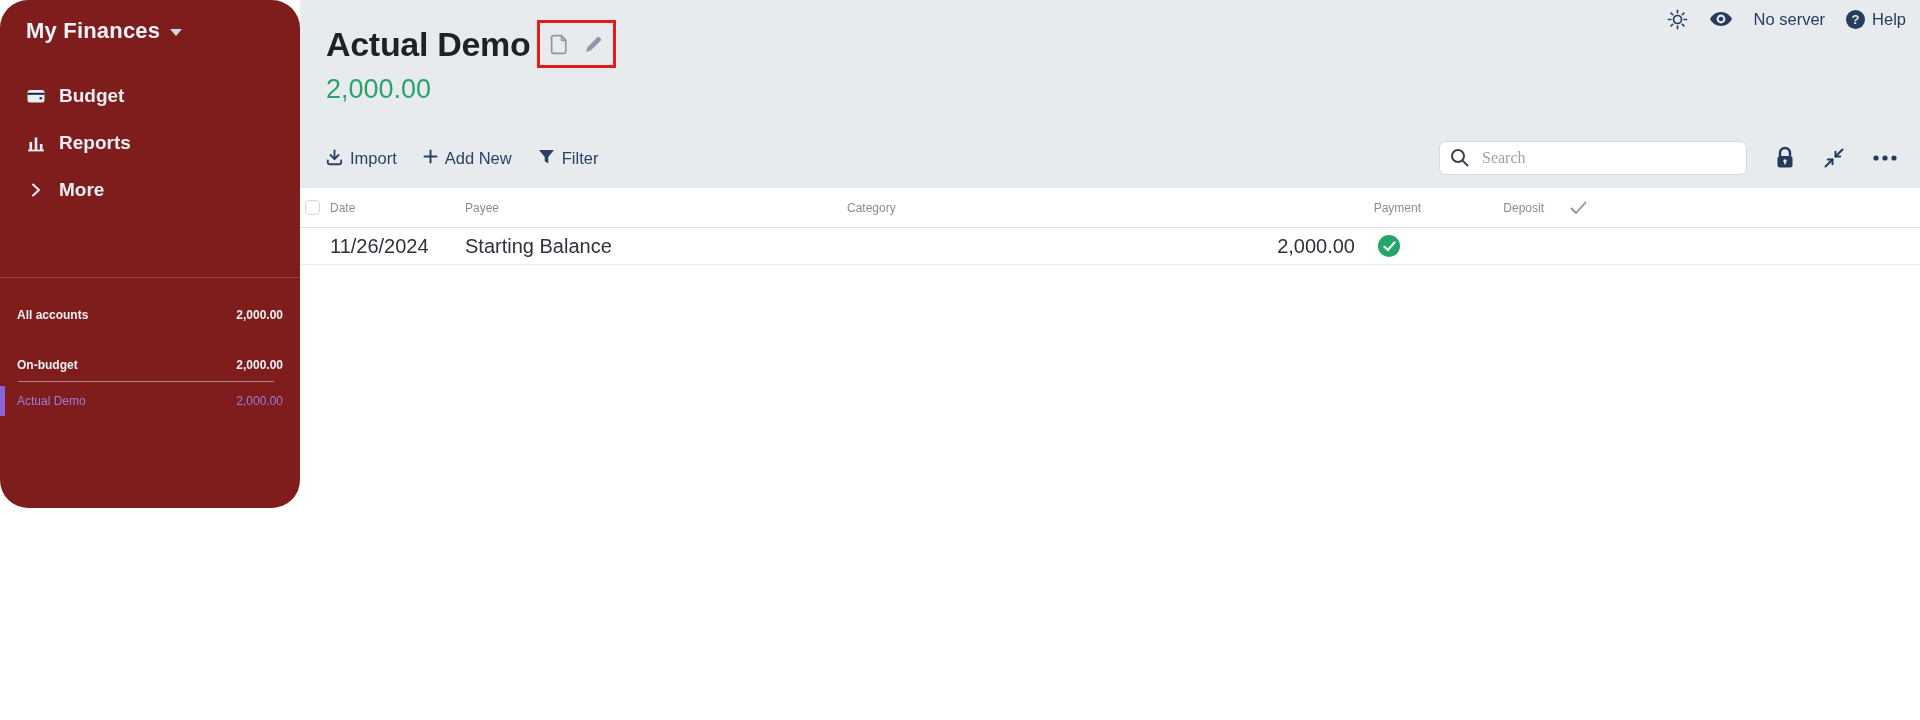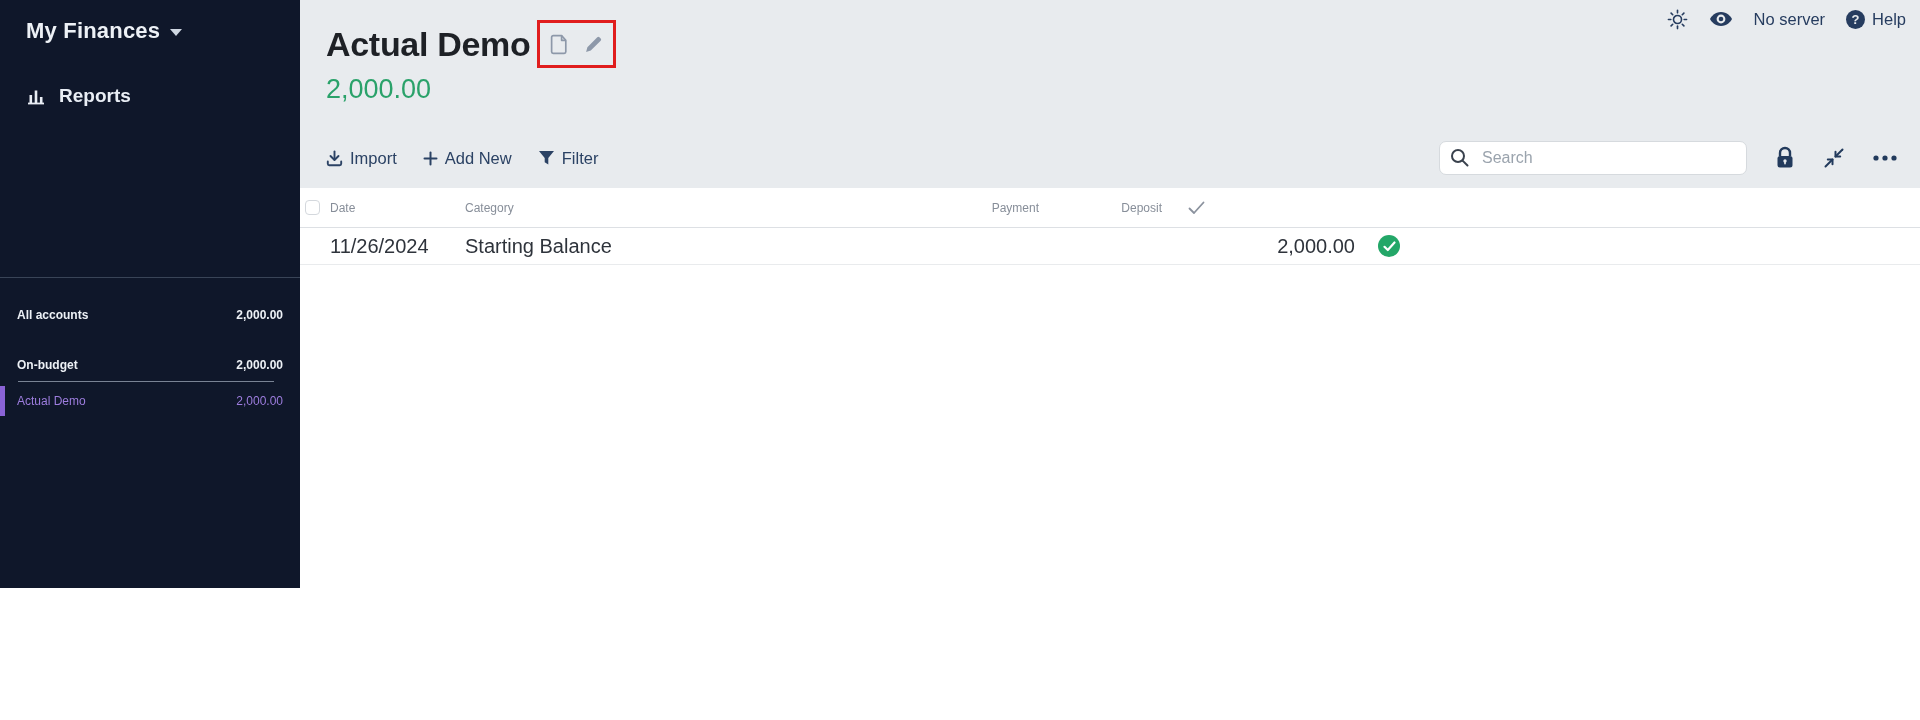--- a/index.html
+++ b/index.html
@@ -1,21 +1,21 @@
 <!DOCTYPE html>
 <html><head>
 <meta charset="utf-8">
 <style>
   * { margin:0; padding:0; box-sizing:border-box; }
   html,body { width:1920px; height:720px; overflow:hidden; }
   body { font-family:"Liberation Sans","DejaVu Sans",sans-serif; background:#fff; }
   #app { position:relative; width:1920px; height:720px; }
 
   
-  .sidebar { position:absolute; left:0; top:0; width:300px; height:588px; background:#0f172a; color:#edf1f6; }
+  .sidebar { position:absolute; left:0; top:0; width:300px; height:508px; background:#7f1d1d; color:#edf1f6;border-radius:28px; }
   .sb-title { position:absolute; left:26px; top:18px; display:flex; align-items:center; gap:10px;
               font-size:22px; font-weight:700; letter-spacing:.2px; cursor:pointer; }
   .caret-down { width:0; height:0; border-left:6px solid transparent; border-right:6px solid transparent; border-top:7px solid #cfd7e2; margin-top:3px; }
   .sb-nav { position:absolute; left:0; top:72px; width:100%; }
   .sb-item { display:flex; align-items:center; gap:13px; height:47px; padding-left:26px; font-size:19px; font-weight:600; color:#e9eef5; cursor:pointer; }
   .sb-item .ic { width:20px; height:20px; display:flex; align-items:center; justify-content:center; color:#dfe6ee; }
   .sb-divider { position:absolute; left:0; top:277px; width:100%; border-top:1px solid rgba(170,185,205,.28); }
   .acct-row { position:absolute; left:0; width:100%; display:flex; justify-content:space-between; align-items:center; padding:0 17px 0 17px; font-size:12px; }
   .acct-row.bold { font-weight:700; }
   .row-all { top:300px; height:30px; }
@@ -32,25 +32,25 @@
   .help-group { display:flex; align-items:center; gap:7px; cursor:pointer; font-weight:500; }
   .help-circle { width:19px; height:19px; border-radius:50%; background:#263c5f; color:#e8ebee; font-size:13px; font-weight:700; display:flex; align-items:center; justify-content:center; }
 
   .title-row { position:absolute; left:26px; top:20px; display:flex; align-items:center; }
   .acct-title { font-size:34px; font-weight:700; color:#1e2126; letter-spacing:-.3px; }
   .annotation-box { margin-left:6px; width:79px; height:48px; border:3px solid #e01d1d; display:flex; align-items:center; justify-content:center; gap:15px; color:#8d98a9; }
   .annotation-box .ic { display:flex; cursor:pointer; }
   .balance { position:absolute; left:26px; top:74px; font-size:27px; color:#2aa26a; }
 
   .toolbar { position:absolute; left:26px; top:140px; height:36px; display:flex; align-items:center; gap:26px; }
-  .tb-btn { display:flex; align-items:center; gap:7px; font-size:16.5px; font-weight:500; color:#2b4264; cursor:pointer; }
+  .tb-btn { display:flex; gap:7px; font-size:16.5px; font-weight:500; color:#2b4264; cursor:pointer; }
   .tb-btn .ic { display:flex; color:#2b4264; }
   .right-controls { position:absolute; right:22px; top:140px; height:36px; display:flex; align-items:center; gap:27px; }
   .search-wrap { position:relative; width:308px; height:34px; }
-  .search-wrap input { width:100%; height:100%; border:1px solid #d6dade; border-radius:7px; background:#fff; padding:0 10px 0 42px; font-size:16px; color:#333; outline:none; font-family:Liberation Sans, sans-serif; }
+  .search-wrap input { width:100%; height:100%; border:1px solid #d6dade; border-radius:7px; background:#fff; padding:0 10px 0 42px; font-size:16px; color:#333; outline:none; font-family:Liberation Serif, serif; }
   .search-wrap input::placeholder { color:#9aa3ad; }
   .search-icon { position:absolute; left:10px; top:6px; color:#39414d; pointer-events:none; }
   .ctl-icon { display:flex; align-items:center; justify-content:center; color:#223a5c; cursor:pointer; }
 
   
   .table { position:absolute; left:0; top:188px; width:1620px; bottom:0; background:#fff; }
   .trow { display:flex; align-items:center; }
   .thead { height:40px; border-bottom:1px solid #dde0e4; color:#878e99; font-size:12px; }
   .tdata { height:37px; border-bottom:1px solid #e9ebed; color:#2e333b; font-size:20px; }
   .col-check { width:30px; padding-left:5px; display:flex; align-items:center; }
@@ -71,28 +71,46 @@
 
   <div class="sidebar">
     <div class="sb-title">
       <span>My Finances</span>
       <span class="caret-down"></span>
     </div>
 
     <div class="sb-nav">
       <div class="sb-item">
         <span class="ic">
+          <svg width="20" height="20" viewBox="0 0 20 20">
+              <rect x="1.5" y="4" width="17" height="12.5" rx="2.5" fill="#e9eef5"></rect>
+              <rect x="1.5" y="6.8" width="17" height="2" fill="#162942"></rect>
+              <circle cx="14.8" cy="12.2" r="1.3" fill="#162942"></circle>
+            </svg>
+        </span>
+        <span>Budget</span>
+      </div>
+      <div class="sb-item">
+        <span class="ic">
           <svg width="20" height="20" viewBox="0 0 20 20" fill="none" stroke="#e9eef5" stroke-width="1.8">
               <line x1="2" y1="17.5" x2="18" y2="17.5"></line>
               <rect x="3.5" y="9" width="2.6" height="8.5" fill="#e9eef5" stroke="none"></rect>
               <rect x="8.7" y="4.5" width="2.6" height="13" fill="#e9eef5" stroke="none"></rect>
               <rect x="13.9" y="11" width="2.6" height="6.5" fill="#e9eef5" stroke="none"></rect>
             </svg>
         </span>
         <span>Reports</span>
+      </div>
+      <div class="sb-item">
+        <span class="ic">
+          <svg width="16" height="16" viewBox="0 0 16 16" fill="none" stroke="#e9eef5" stroke-width="2" stroke-linecap="round" stroke-linejoin="round">
+              <polyline points="5,2.5 11,8 5,13.5"></polyline>
+            </svg>
+        </span>
+        <span>More</span>
       </div>
     </div>
 
     <div class="sb-divider"></div>
 
     <div class="acct-row bold row-all">
       <span>All accounts</span>
       <span>2,000.00</span>
     </div>
     <div class="acct-row bold row-onbudget">
@@ -220,20 +238,21 @@
           </svg>
       </span>
     </div>
 
     <div class="table">
       <div class="trow thead">
         <span class="col-check">
           <span class="checkbox"></span>
         </span>
         <span class="col-date">Date</span>
+        <span class="col-payee">Payee</span>
         <span class="col-category">Category</span>
         <span class="col-payment">Payment</span>
         <span class="col-deposit">Deposit</span>
         <span class="col-cleared">
           <svg width="17" height="14" viewBox="0 0 17 14" fill="none" stroke="#8b929e" stroke-width="1.8" stroke-linecap="round" stroke-linejoin="round">
               <polyline points="1.5,7.5 6,12 15.5,1.5"></polyline>
             </svg>
         </span>
       </div>
 

